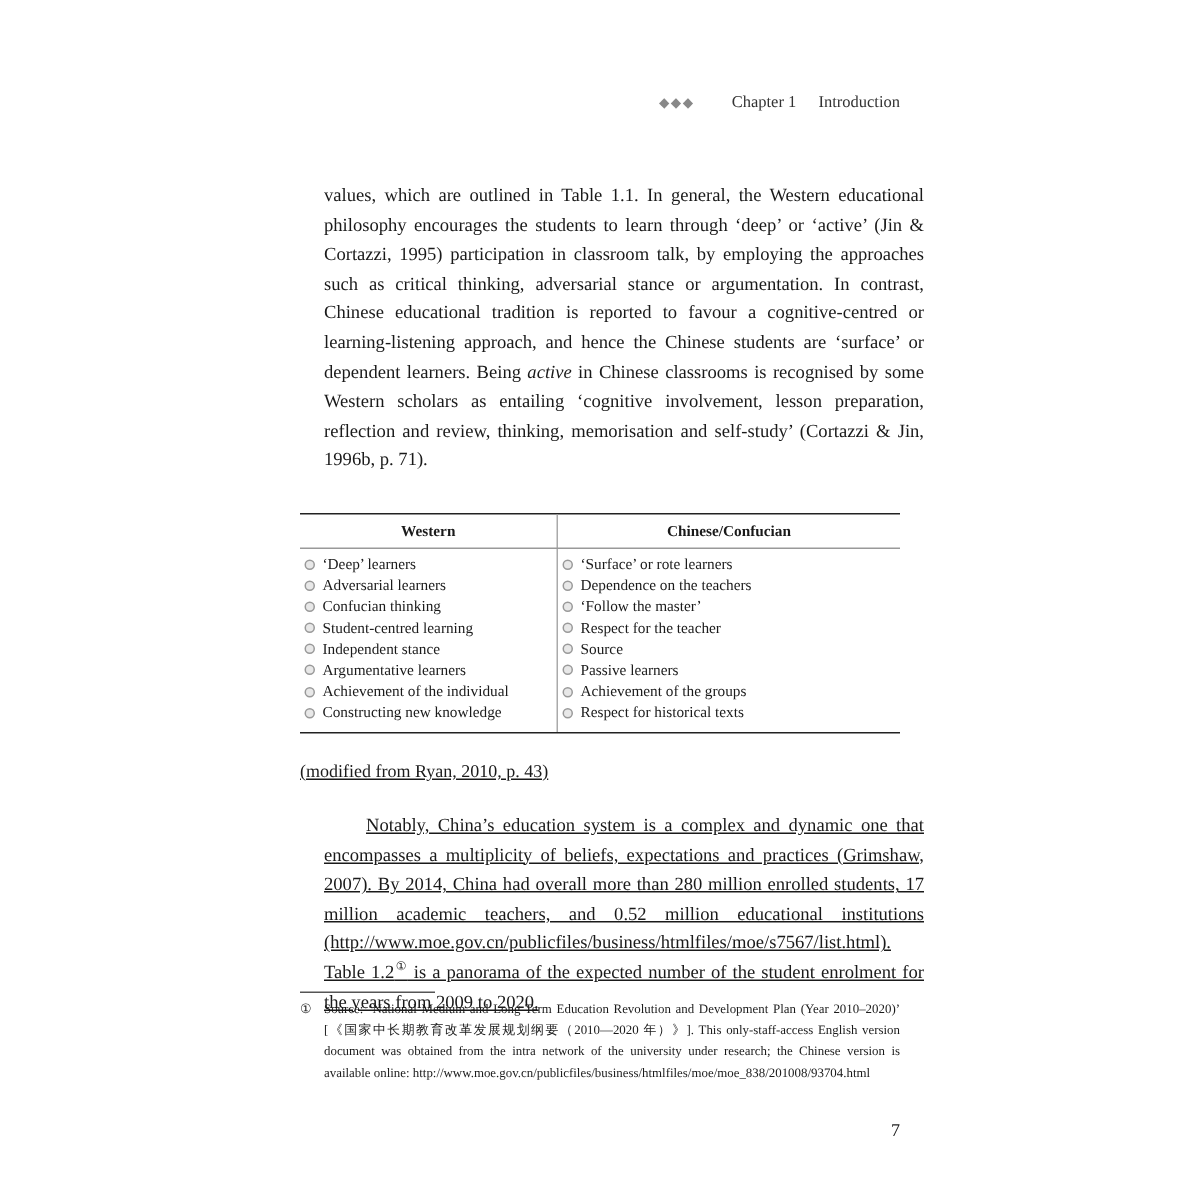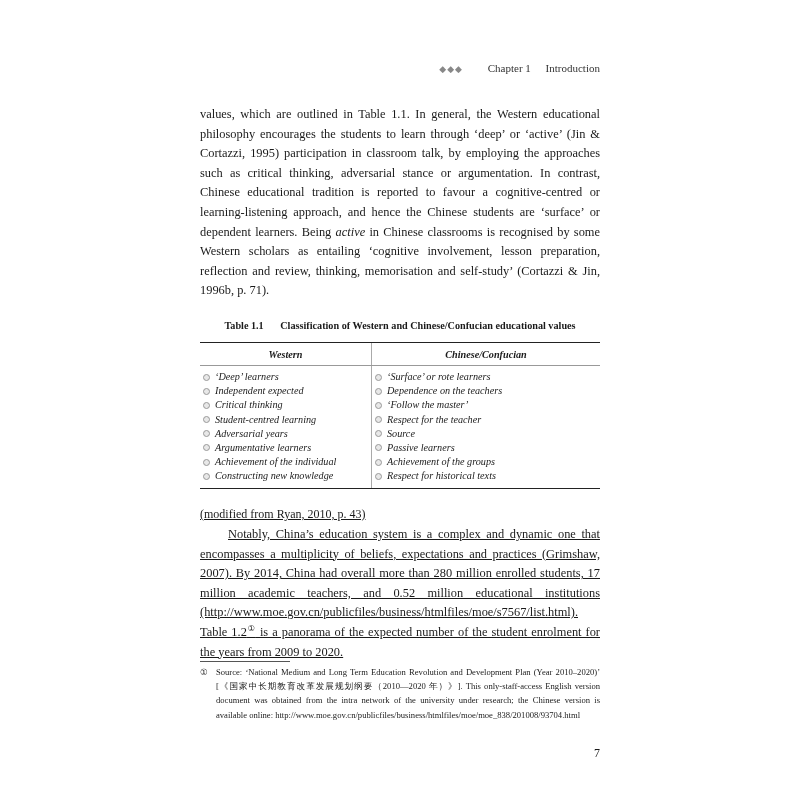--- a/index.html
+++ b/index.html
@@ -40,21 +40,21 @@
       margin-right: 12px;
       padding-left: 20px;
     }
     .para {
       position: absolute;
       left: 0;
       width: 400px;
       font-size: 12.4px;
       line-height: 19.6px;
       text-align: justify;
-      margin: 0;
+      margin: 16px;
     }
     .para-1 { top: 105px; }
     .para-2 { top: 525px; text-indent: 28px; text-decoration: underline; }
     .para i { font-style: italic; }
     .sup {
       font-size: 8px;
       vertical-align: super;
       line-height: 0;
     }
     .table-caption {
@@ -68,21 +68,20 @@
       white-space: nowrap;
     }
     .table-caption .num { margin-right: 14px; }
     .table-wrap {
       position: absolute;
       left: 0;
       top: 342px;
       width: 400px;
       border-top: 1.5px solid #222;
       border-bottom: 1.5px solid #222;
-      font-style: italic;
     }
     table {
       width: 100%;
       border-collapse: collapse;
       font-size: 10.2px;
     }
     th {
       font-weight: bold;
       height: 22px;
       padding: 0;
@@ -155,41 +154,37 @@
 <div class="page">
 
   <div class="running-head">
     <span class="diamonds">◆◆◆</span>
     <span class="chap-num">Chapter 1</span>
     <span>Introduction</span>
   </div>
 
   <p class="para para-1"><span>values, which are outlined in Table 1.1. In general, the Western educational philosophy encourages the students to learn through ‘deep’ or ‘active’ (Jin &amp; Cortazzi, 1995) participation in classroom talk, by employing the approaches such as critical thinking, adversarial stance or argumentation. In contrast, Chinese educational tradition is reported to favour a cognitive-centred or learning-listening approach, and hence the Chinese students are ‘surface’ or dependent learners. Being </span><i>active</i><span> in Chinese classrooms is recognised by some Western scholars as entailing ‘cognitive involvement, lesson preparation, reflection and review, thinking, memorisation and self-study’ (Cortazzi &amp; Jin, 1996b, p. 71).</span></p>
 
-  <div class="table-caption">
-    <span class="num">Table 1.1</span>
-    <span>Classification of Western and Chinese/Confucian educational values</span>
-  </div>
 
   <div class="table-wrap">
     <table>
       <thead>
         <tr>
           <th class="col-west">Western</th>
           <th>Chinese/Confucian</th>
         </tr>
       </thead>
       <tbody>
         <tr>
           <td class="col-west">
             <div class="item"><span class="bullet"></span><span>‘Deep’ learners</span></div>
-            <div class="item"><span class="bullet"></span><span>Independent expected</span></div>
-            <div class="item"><span class="bullet"></span><span>Critical thinking</span></div>
+            <div class="item"><span class="bullet"></span><span>Adversarial learners</span></div>
+            <div class="item"><span class="bullet"></span><span>Confucian thinking</span></div>
             <div class="item"><span class="bullet"></span><span>Student-centred learning</span></div>
-            <div class="item"><span class="bullet"></span><span>Adversarial years</span></div>
+            <div class="item"><span class="bullet"></span><span>Independent stance</span></div>
             <div class="item"><span class="bullet"></span><span>Argumentative learners</span></div>
             <div class="item"><span class="bullet"></span><span>Achievement of the individual</span></div>
             <div class="item"><span class="bullet"></span><span>Constructing new knowledge</span></div>
           </td>
           <td>
             <div class="item"><span class="bullet"></span><span>‘Surface’ or rote learners</span></div>
             <div class="item"><span class="bullet"></span><span>Dependence on the teachers</span></div>
             <div class="item"><span class="bullet"></span><span>‘Follow the master’</span></div>
             <div class="item"><span class="bullet"></span><span>Respect for the teacher</span></div>
             <div class="item"><span class="bullet"></span><span>Source</span></div>

